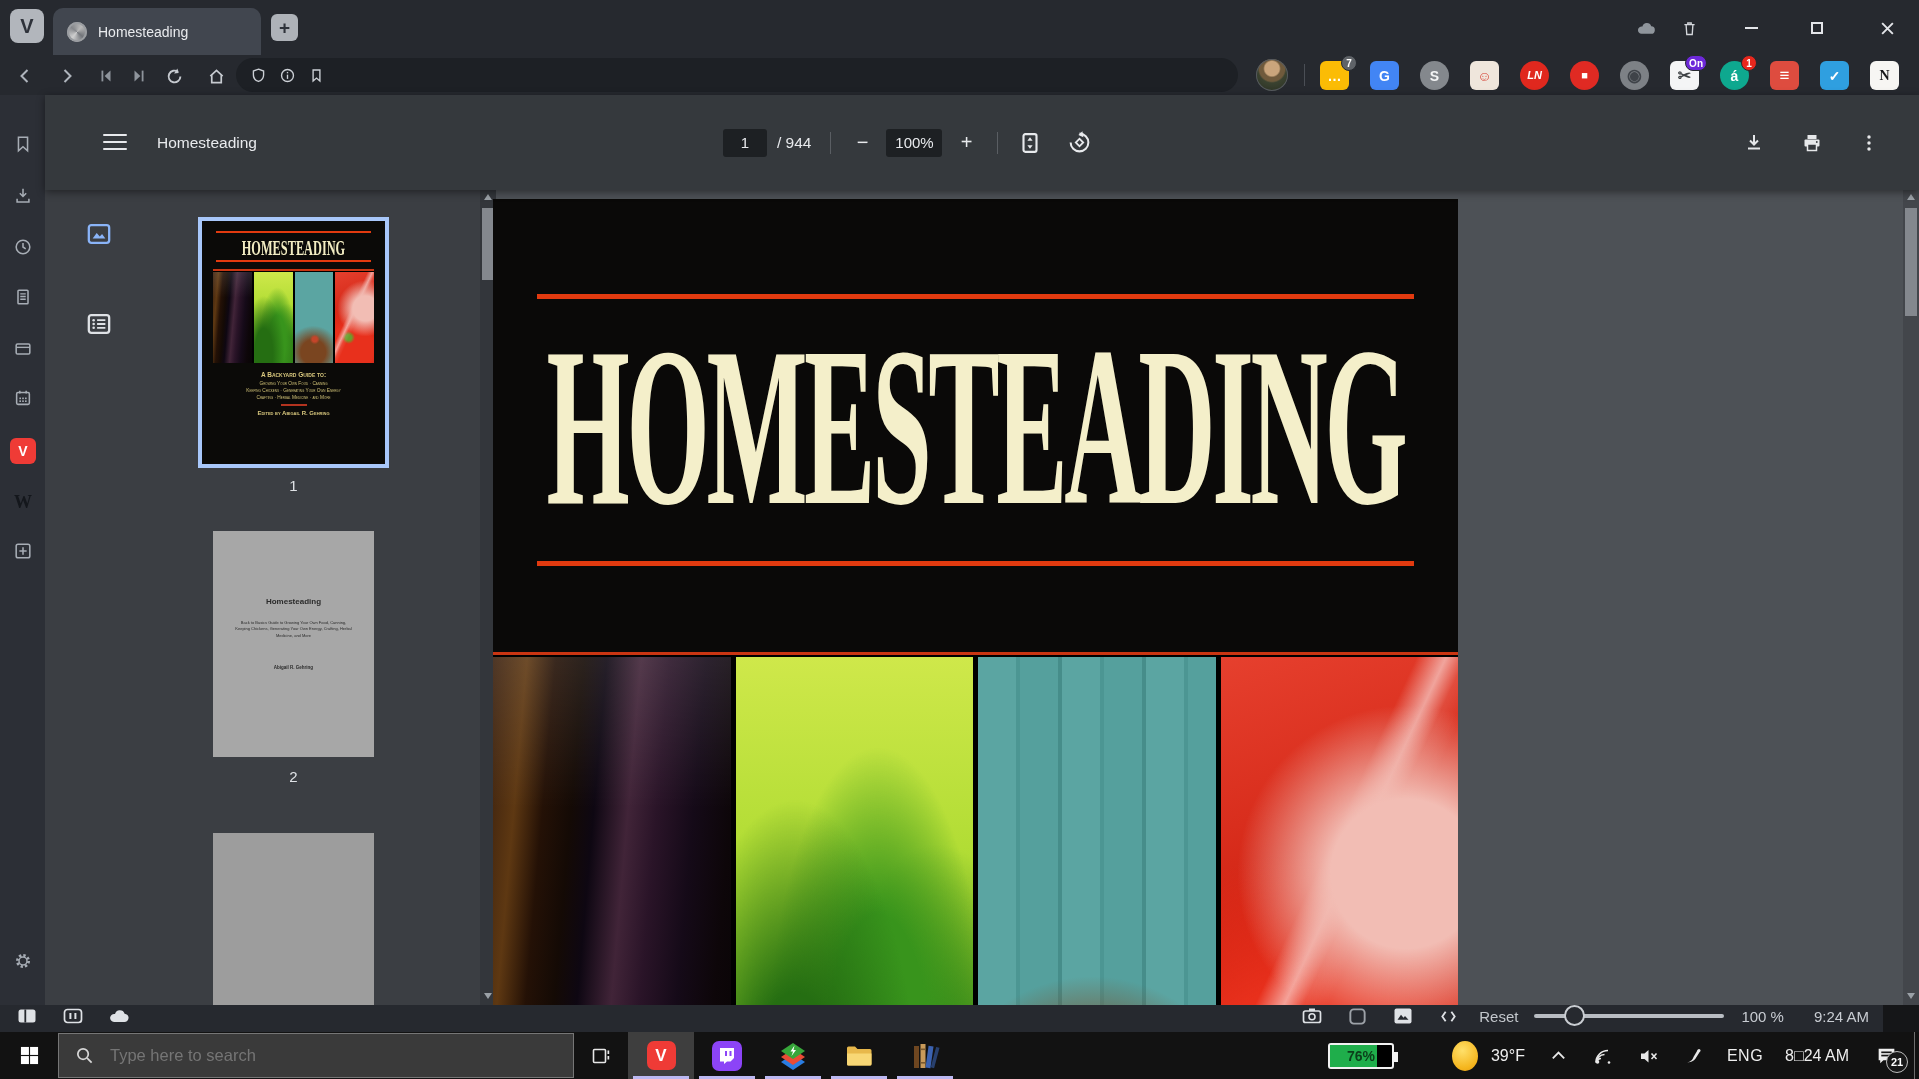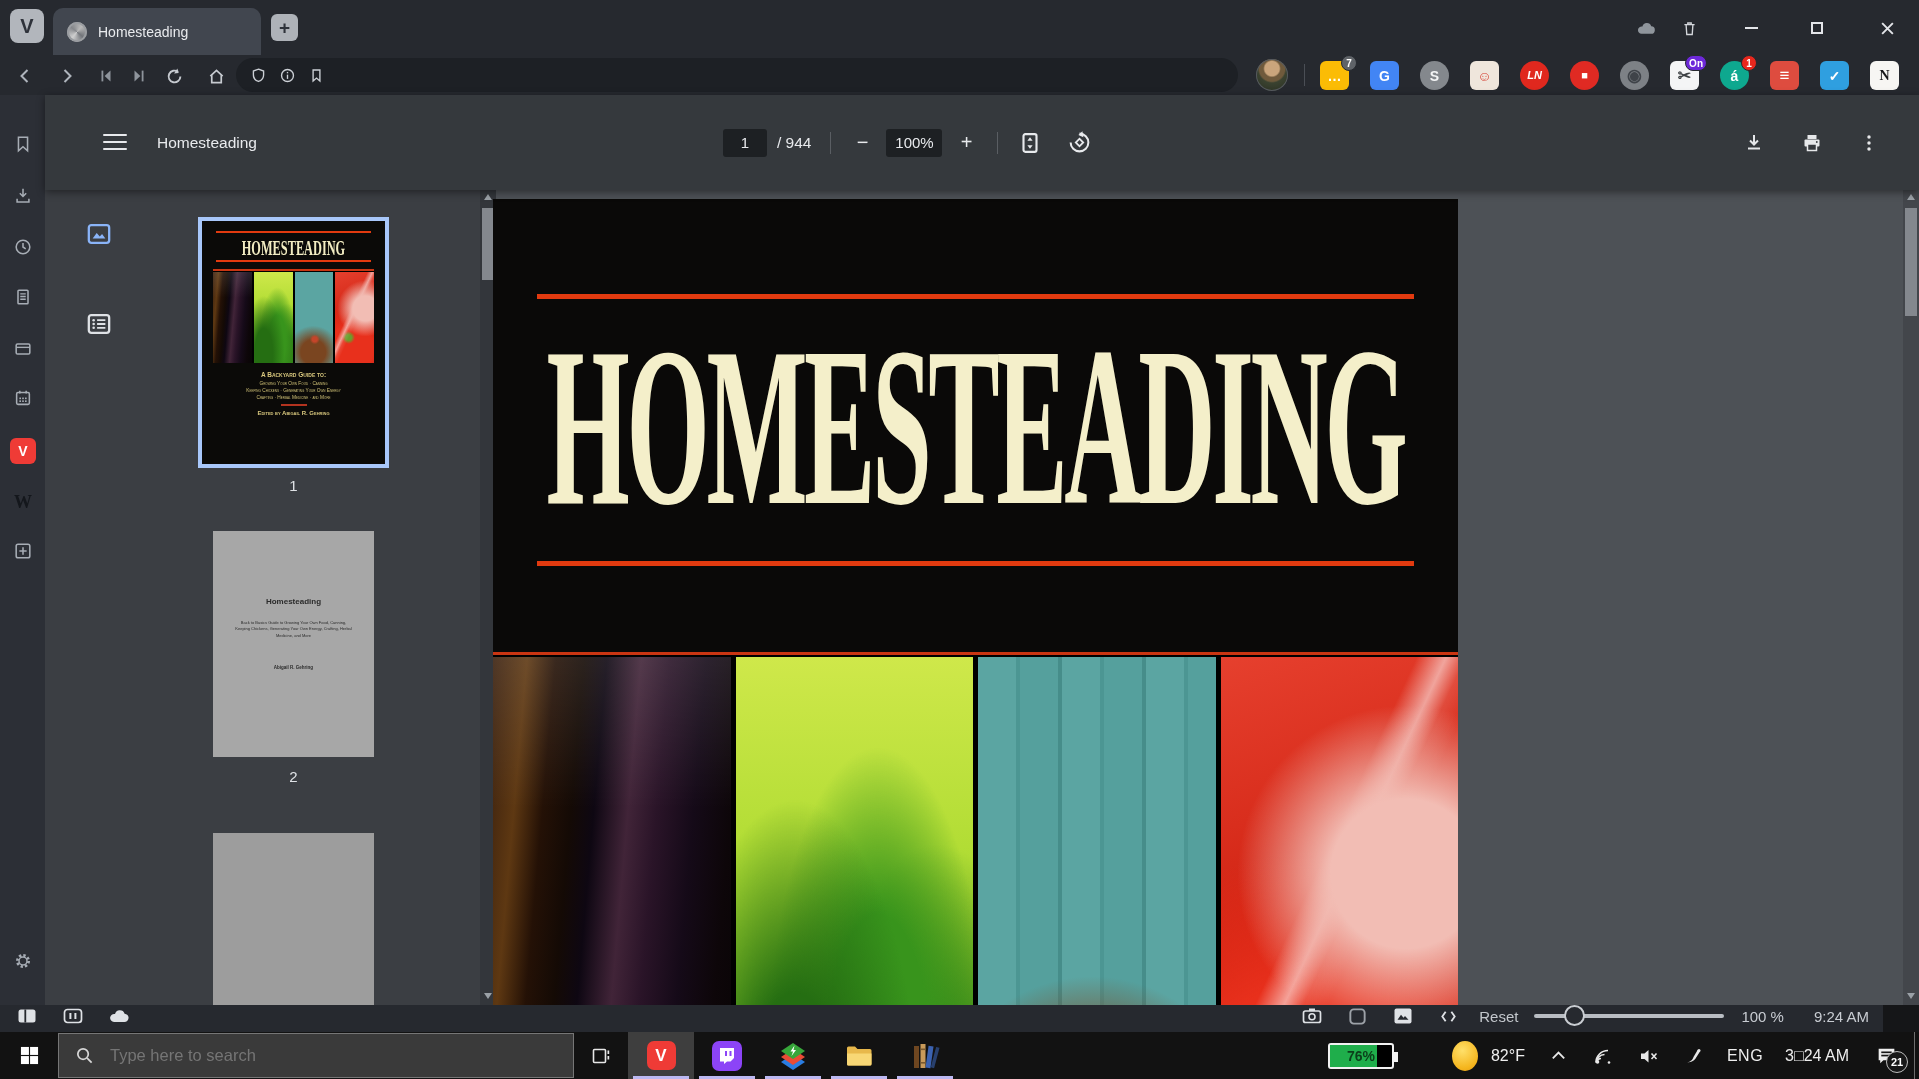--- a/index.html
+++ b/index.html
@@ -645,21 +645,21 @@
     <div class="app-underline"></div>
   </div>
 
   <div id="tray">
     <div id="battery">
       <div id="battery-fill"></div>
       <div id="battery-nub"></div>
       <div id="battery-text">76%</div>
     </div>
     <div id="sun"></div>
-    <span class="tray-text" style="margin-right:24px">82°F</span>
+    <span class="tray-text" style="margin-right:24px">39°F</span>
     <span class="tray-ic">
       <svg viewBox="0 0 20 20" width="19">
           <path d="M4 13 L10 7 L16 13" fill="none" stroke="#e8e8e8" stroke-width="1.9"></path>
         </svg>
       </span>
     <span class="tray-ic">
       <svg viewBox="0 0 22 20" width="22">
           <path d="M4 16.5 a12 12 0 0 1 12-12" fill="none" stroke="#e8e8e8" stroke-width="1.7"></path>
           <path d="M4.5 16.5 a8 8 0 0 1 8-8" fill="none" stroke="#e8e8e8" stroke-width="1.7"></path>
           <path d="M5 16.5 a4 4 0 0 1 4-4" fill="none" stroke="#e8e8e8" stroke-width="1.7"></path>
@@ -673,21 +673,21 @@
           <path d="M13.5 7.5 L18.5 13 M18.5 7.5 L13.5 13" stroke="#e8e8e8" stroke-width="1.6"></path>
         </svg>
       </span>
     <span class="tray-ic">
       <svg viewBox="0 0 20 20" width="19">
           <path d="M3.5 17.5 C8 15.5 9 14.5 10 11.5 L14.5 4 L16.8 5.8 L12 13.5 C10 16 8 16.8 3.5 17.5 Z" fill="#e8e8e8"></path>
           <circle cx="15.8" cy="4.8" r="1.6" fill="#e8e8e8"></circle>
         </svg>
       </span>
     <span class="tray-text" style="margin-right:22px;letter-spacing:.5px">ENG</span>
-    <span class="tray-text" style="margin-right:26px">3□24 AM</span>
+    <span class="tray-text" style="margin-right:26px">8□24 AM</span>
     <span class="tray-ic" id="notif">
       <svg viewBox="0 0 22 20" width="23">
           <path d="M3.5 3.5 H18.5 V14.5 H8 L5 17.5 V14.5 H3.5 Z" fill="#f0f0f0"></path>
           <rect x="6" y="6.2" width="10" height="1.6" fill="#181818"></rect>
           <rect x="6" y="9.3" width="10" height="1.6" fill="#181818"></rect>
         </svg>
       <span id="notif-badge">21</span>
       </span>
     <div id="desktop-sliver"></div>
   </div>

